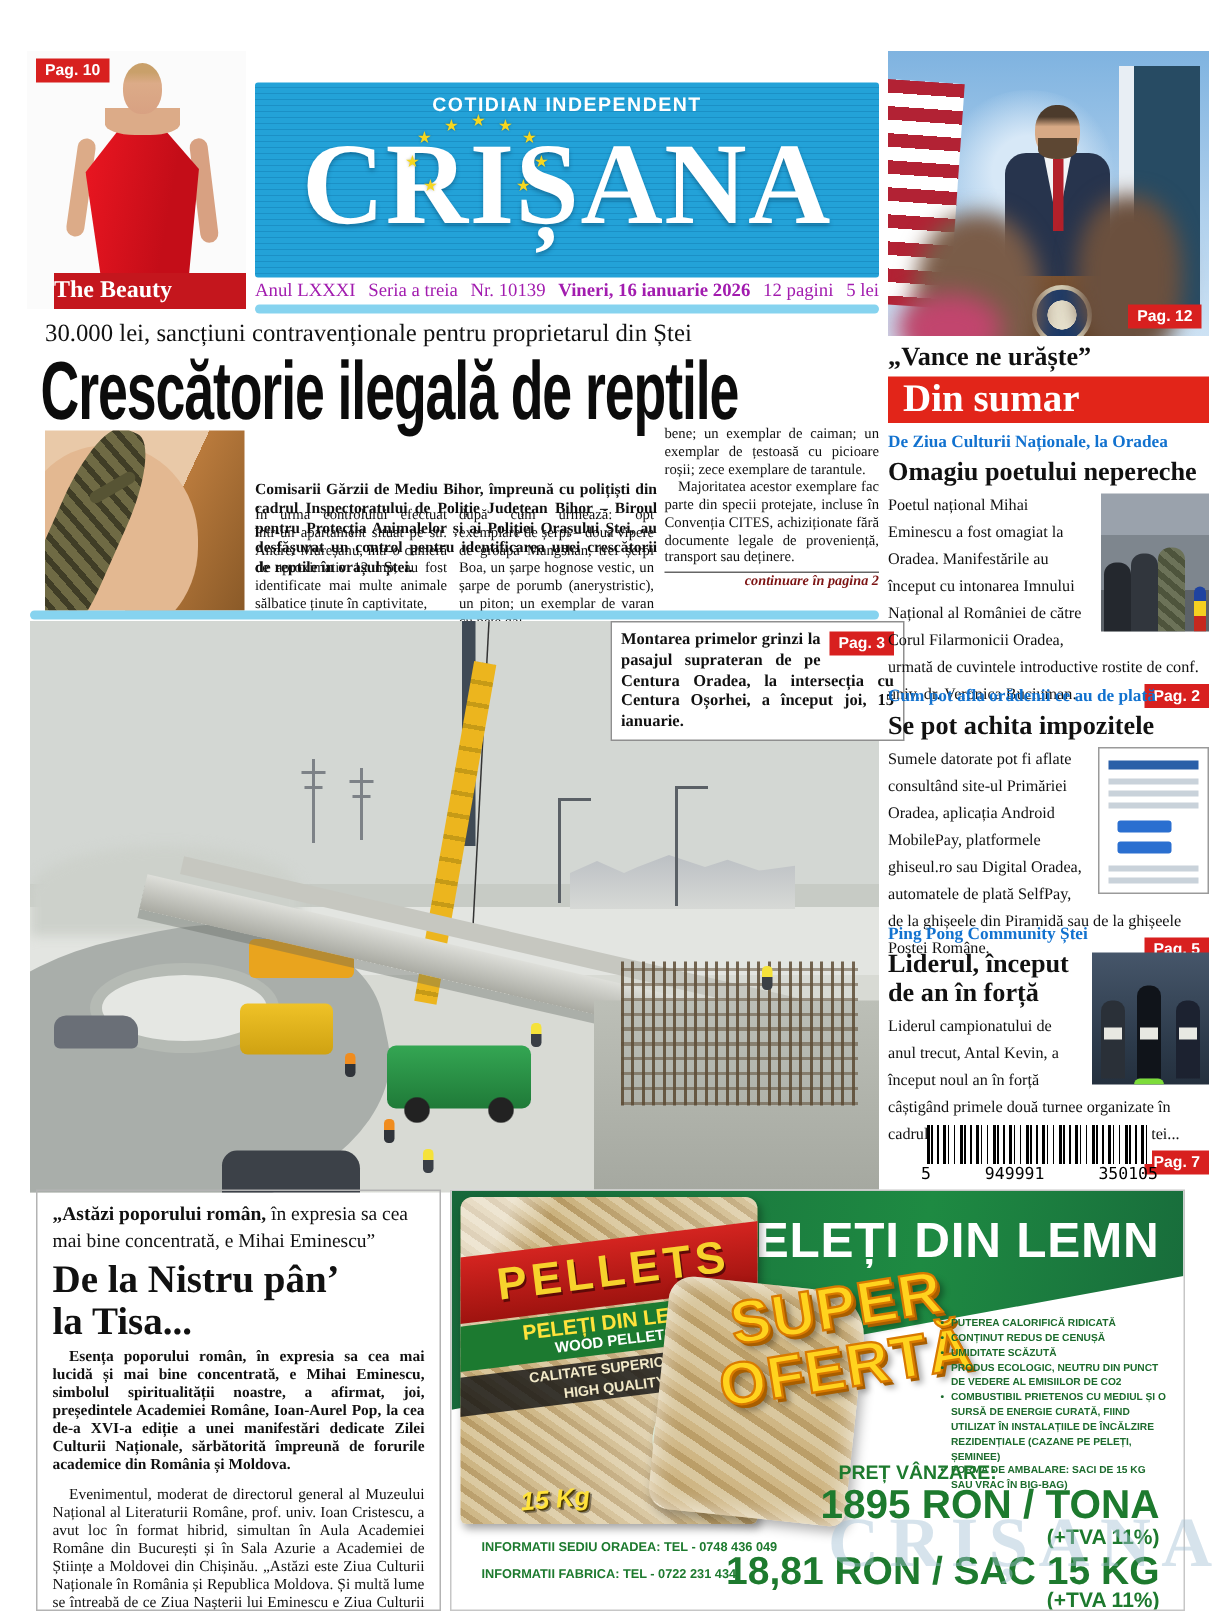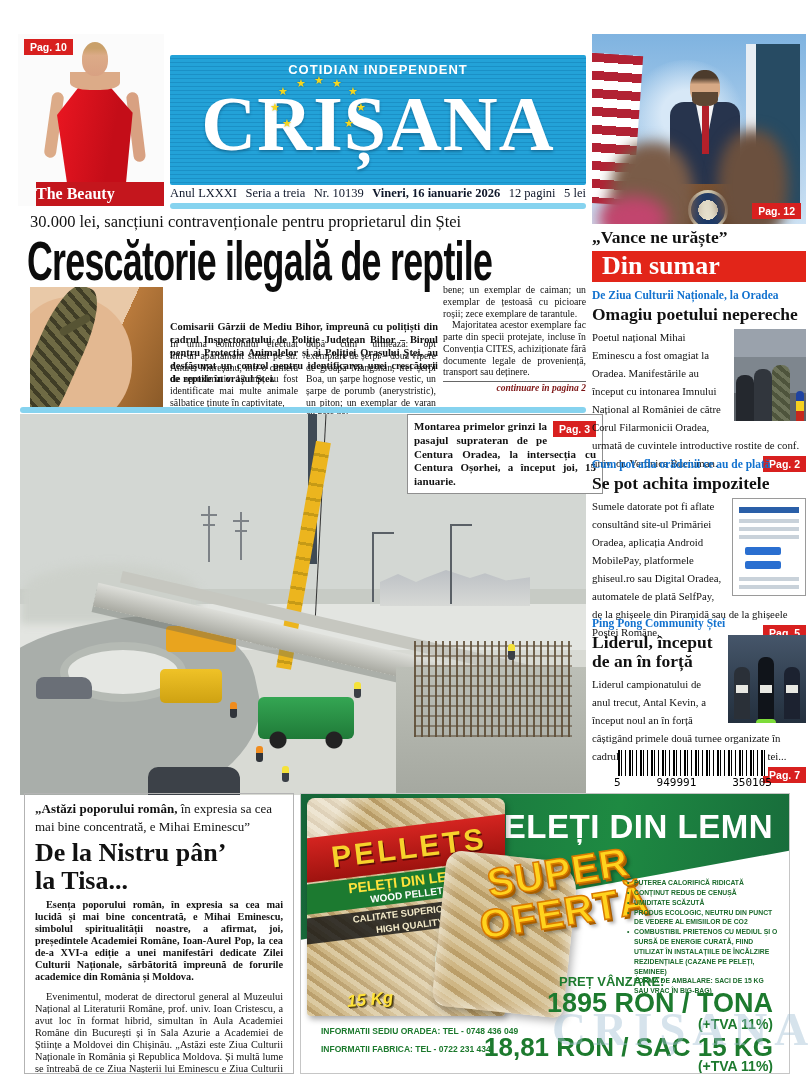--- a/index.html
+++ b/index.html
@@ -26,21 +26,21 @@
             background:repeating-linear-gradient(180deg,#23a2d8 0 3px,#1b90c6 3px 4px);
             border-radius:2px;overflow:hidden;}
   .tagline{position:absolute;left:0;right:0;top:7px;text-align:center;color:#fff;
            font:bold 13px "Liberation Sans",sans-serif;letter-spacing:1px;}
   .mast-title{position:absolute;left:0;right:0;top:18px;text-align:center;color:#fff;
               font:bold 76px "Liberation Serif",serif;line-height:100px;letter-spacing:1px;
               transform:scaleY(1.02);text-shadow:0 2px 3px rgba(0,40,70,.35);}
   .star{position:absolute;color:#f6d71f;font-size:11px;text-shadow:0 0 2px rgba(0,0,0,.3);}
 
   .infobar{left:170px;top:186px;width:416px;display:flex;justify-content:space-between;
-           font:12.5px "Liberation Serif",serif;color:#0f172a;}
+           font:12.5px "Liberation Serif",serif;color:#a21caf;}
   .infobar .b{font-weight:bold;}
   .bluebar{height:6px;background:#86d3ef;border-radius:3px;}
 
   
   .vance-photo{left:592px;top:34px;width:214px;height:190px;overflow:hidden;
                background:linear-gradient(#7fb3e0,#aecfec 55%,#cde2f4);}
   .vp-wh{position:absolute;left:34px;top:26px;width:120px;height:110px;border-radius:50%;
          background:radial-gradient(circle,#d7e8f7 0 30%,rgba(215,232,247,.25) 60%,transparent 70%);}
   .vp-flag{position:absolute;left:-12px;top:20px;width:58px;height:150px;transform:rotate(4deg);
            background:repeating-linear-gradient(180deg,#b22234 0 9px,#fff 9px 18px);}

